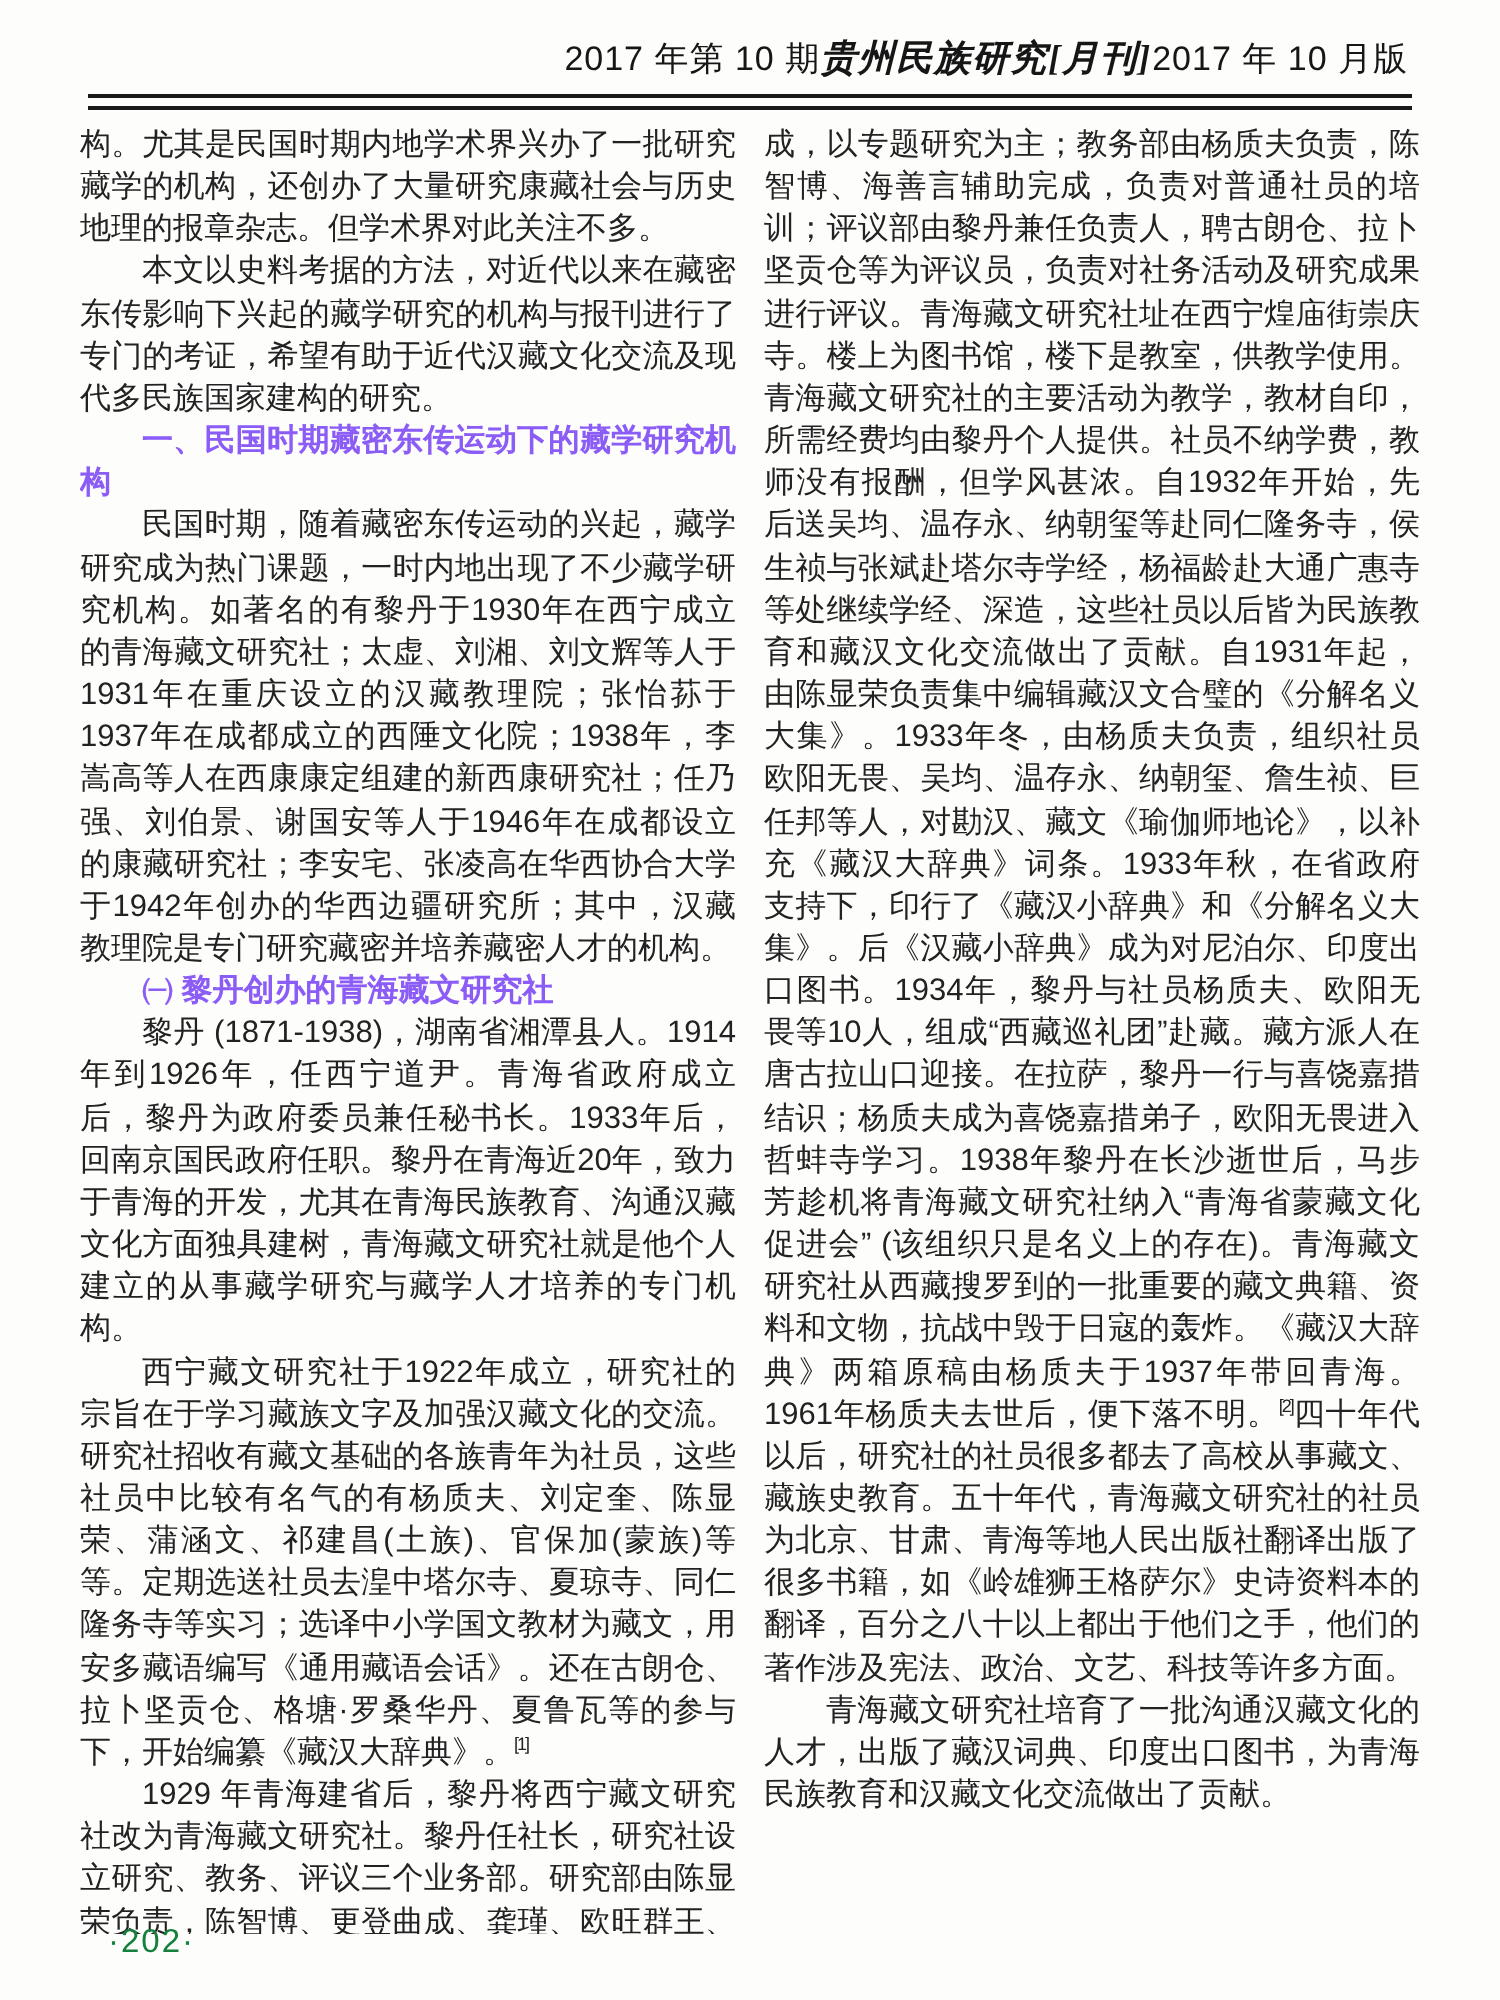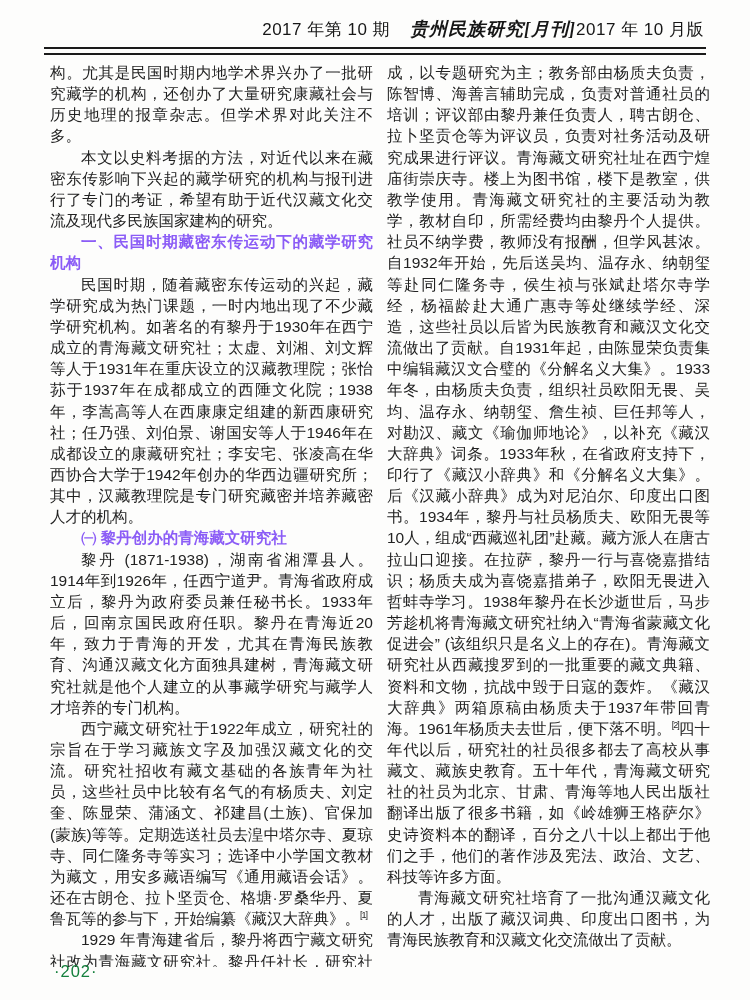--- a/index.html
+++ b/index.html
@@ -32,33 +32,32 @@
   .journal-header .edition {
     font-family: "Liberation Sans", "DejaVu Sans", sans-serif;
     font-weight: 500;
   }
   .journal-header .journal-title {
     font-family: "Liberation Serif", "DejaVu Serif", serif;
     font-style: italic;
     font-weight: bold;
     font-size: 18px;
     letter-spacing: 1px;
-    margin-left: 20px;
   }
   .header-rule {
     margin: 0 44px;
     height: 8px;
     border-top: 2.5px solid #1a1a1a;
     border-bottom: 2px solid #1a1a1a;
   }
   
   .article-body {
     display: flex;
     gap: 14px;
-    padding: 7px 40px 0 50px;
+    padding: 7px 40px 0 40px;
     height: 912px;
     overflow: hidden;
   }
   .col {
     flex: 1 1 0;
     min-width: 0;
     font-size: 15.5px;
     line-height: 21.15px;
     text-align: justify;
     text-justify: inter-ideograph;

